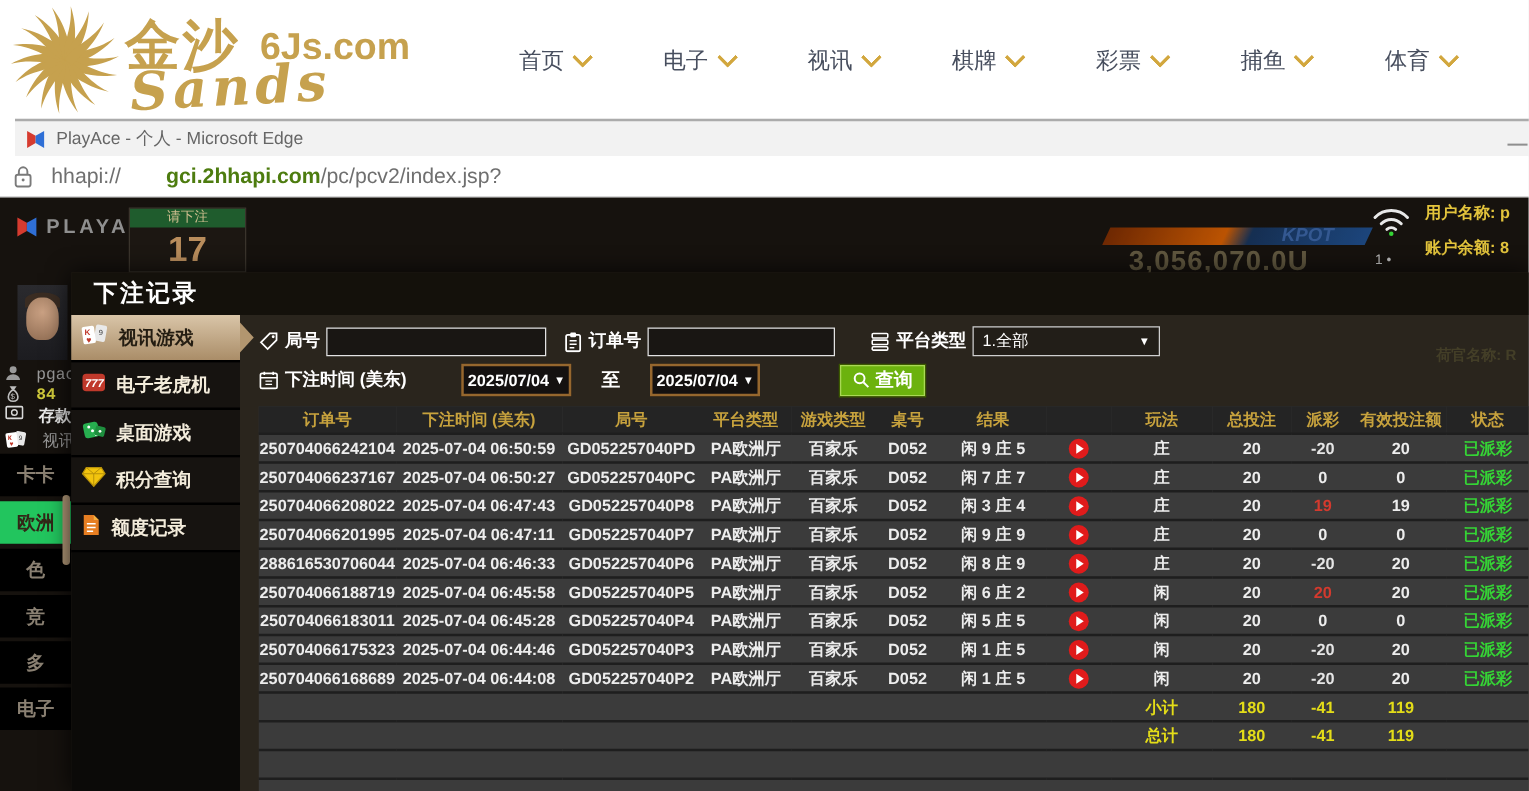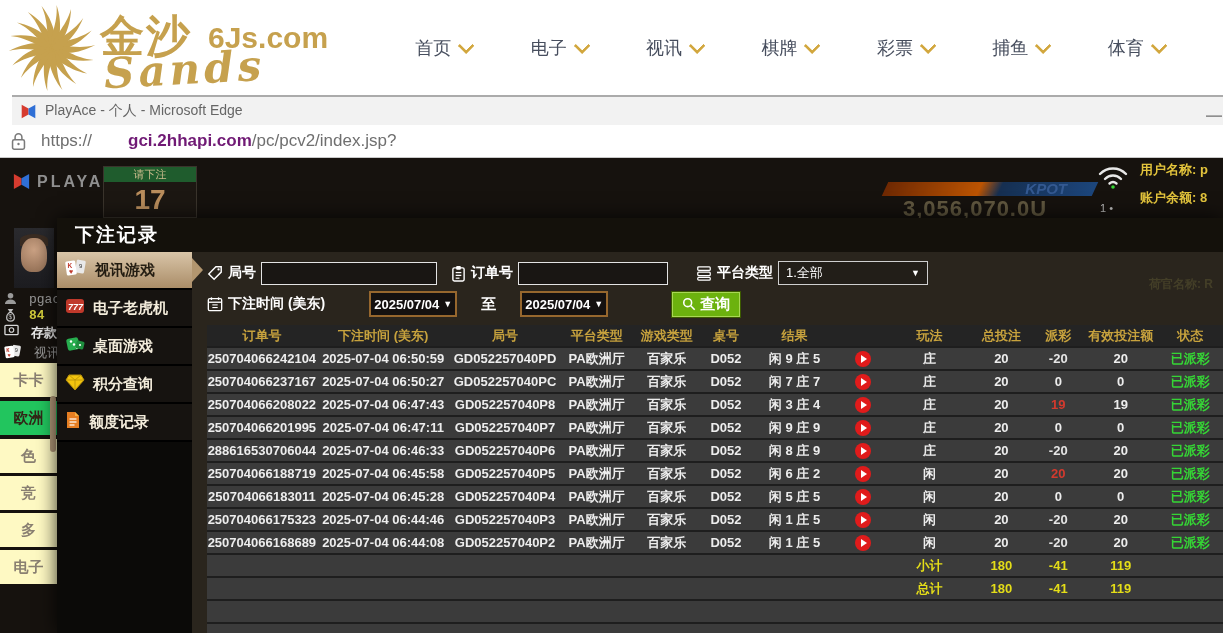--- a/index.html
+++ b/index.html
@@ -20,21 +20,21 @@
   .chev{width:9px;height:9px;border-right:3px solid #d2a73e;border-bottom:3px solid #d2a73e;transform:rotate(45deg) translateY(-3px);border-radius:1px;}
 
   
   .titlebar{position:absolute;left:12px;top:95px;width:1223px;height:30px;background:#f2f2f2;border-top:2px solid #ababab;
     box-sizing:border-box;display:flex;align-items:center;gap:8px;padding-left:8px;}
   .titlebar .t-title{font-size:14px;color:#666;}
   .minimize{position:absolute;right:8px;top:10px;width:26px;color:#8f8f8f;font-weight:700;text-align:center;cursor:pointer;}
   .urlbar{position:absolute;left:0;top:125px;width:1223px;height:33px;background:#fff;border-bottom:1px solid #c9c9c9;
     box-sizing:border-box;display:flex;align-items:center;gap:14px;padding-left:10px;}
   .url{font-size:17px;color:#6f6f6f;}
-  .url b{color:#701a75;padding-left:36px;}
+  .url b{color:#4d7c0f;padding-left:36px;}
 
   
   .game{position:absolute;left:0;top:158px;width:1223px;height:475px;background:#16120e;overflow:hidden;}
   .pa-brand{position:absolute;left:12px;top:14px;display:flex;align-items:center;gap:6px;}
   .pa-brand .pa-name{color:#8f8f8f;font-weight:700;font-size:16px;letter-spacing:3px;}
   .countdown{position:absolute;left:103px;top:8px;width:94px;height:52px;background:#1c1712;border:1px solid #3a342c;box-sizing:border-box;text-align:center;}
   .countdown .cd-top{background:#1f5c2d;color:#cdbd8e;font-size:11px;line-height:15px;}
   .countdown .cd-num{color:#b98d5c;font-size:28px;font-weight:700;line-height:36px;}
   .jackpot{position:absolute;left:885px;top:18px;width:210px;height:44px;opacity:.85;}
   .jp-bar{position:absolute;left:0;top:6px;width:210px;height:14px;transform:skewX(-25deg);
@@ -49,21 +49,21 @@
 
   
   .lobby{position:absolute;left:0;top:0;width:57px;height:475px;overflow:hidden;}
   .avatar{position:absolute;left:14px;top:70px;width:40px;height:60px;background:linear-gradient(180deg,#2a2a2e,#1c1c20);overflow:hidden;}
   .avatar .face{position:absolute;left:7px;top:10px;width:26px;height:34px;border-radius:45% 45% 40% 40%;background:radial-gradient(circle at 50% 35%,#caa183,#8f6c52);}
   .avatar .hair{position:absolute;left:6px;top:6px;width:28px;height:12px;border-radius:50% 50% 0 0;background:#3a2c22;}
   .lobby-row{position:absolute;left:4px;display:flex;align-items:flex-start;gap:12px;white-space:nowrap;font-family:Liberation Mono, monospace;}
   .lobby-row .txt{font-size:13px;color:#9a9a9a;}
   .lobby-row .money{color:#cfc93b;font-weight:700;}
   .lobby-row .white{color:#e8e8e8;font-weight:700;}
-  .lobby-tab{position:absolute;left:0;width:57px;height:34px;background:#fef9c3;color:#8a8072;font-size:15px;font-weight:700;
+  .lobby-tab{position:absolute;left:0;width:57px;height:34px;background:#000000;color:#8a8072;font-size:15px;font-weight:700;
     display:flex;align-items:center;justify-content:center;overflow:hidden;}
   .lobby-tab.sel{background:#22c55e;color:#322717;}
   .lobby-scroll{position:absolute;left:50px;top:238px;width:6px;height:56px;background:#b59b7a;border-radius:3px;}
   .icn{display:inline-block;}
 
   
   .panel{position:absolute;left:57px;top:60px;width:1166px;height:415px;background:#2a251d;box-shadow:0 0 18px rgba(0,0,0,.8);}
   .panel-header{height:34px;background:#14110b;display:flex;align-items:center;padding-left:18px;}
   .panel-title{color:#fff;font-size:19px;font-weight:600;letter-spacing:2px;}
   .panel-body{display:flex;height:381px;}
@@ -182,21 +182,21 @@
     <span class="t-title">PlayAce - 个人 - Microsoft Edge</span>
     <span class="minimize">—</span>
   </div>
 
   <div class="urlbar">
     <svg width="17" height="19" viewBox="0 0 20 22">
       <rect x="3" y="9" width="14" height="11" rx="2" fill="none" stroke="#7a7a7a" stroke-width="1.8"></rect>
       <path d="M6 9 V6 a4 4 0 0 1 8 0 V9" fill="none" stroke="#7a7a7a" stroke-width="1.8"></path>
       <circle cx="10" cy="14" r="1.4" fill="#7a7a7a"></circle>
     </svg>
-    <span class="url"><span>https://</span><b>gci.2hhapi.com</b><span>/pc/pcv2/index.jsp?</span></span>
+    <span class="url"><span>hhapi://</span><b>gci.2hhapi.com</b><span>/pc/pcv2/index.jsp?</span></span>
   </div>
 
   <div class="game">
 
     <div class="pa-brand">
       <svg width="19" height="19" viewBox="0 0 20 20">
         <path d="M2 2 L10 6.5 L10 13.5 L2 18 Z" fill="#d63b2f"></path>
           <path d="M18 2 L10 6.5 L10 13.5 L18 18 Z" fill="#2f6fd6"></path>
       </svg>
       <span class="pa-name">PLAYACE</span>

